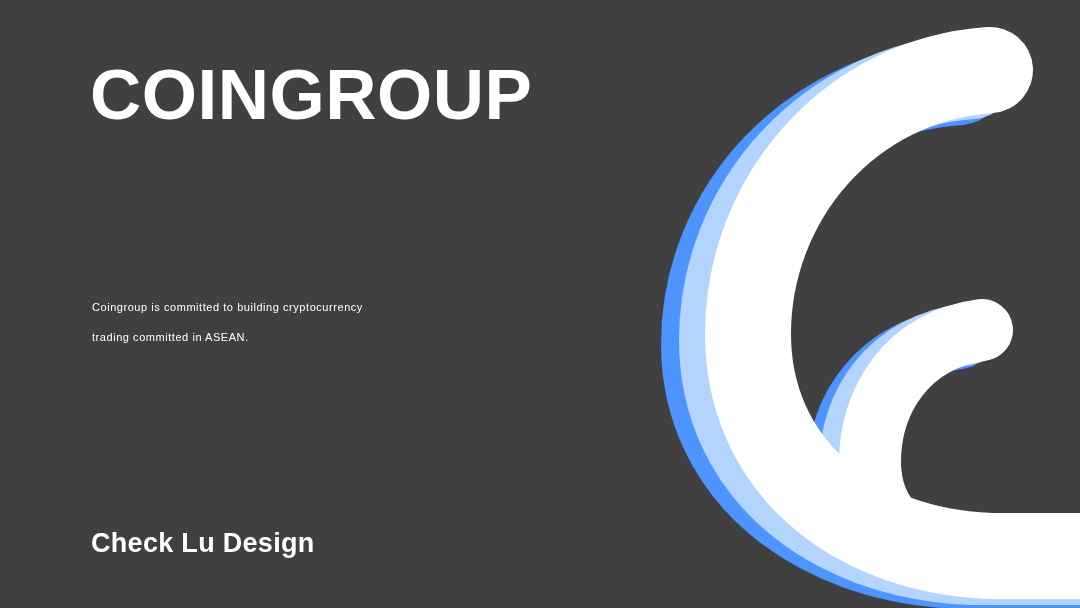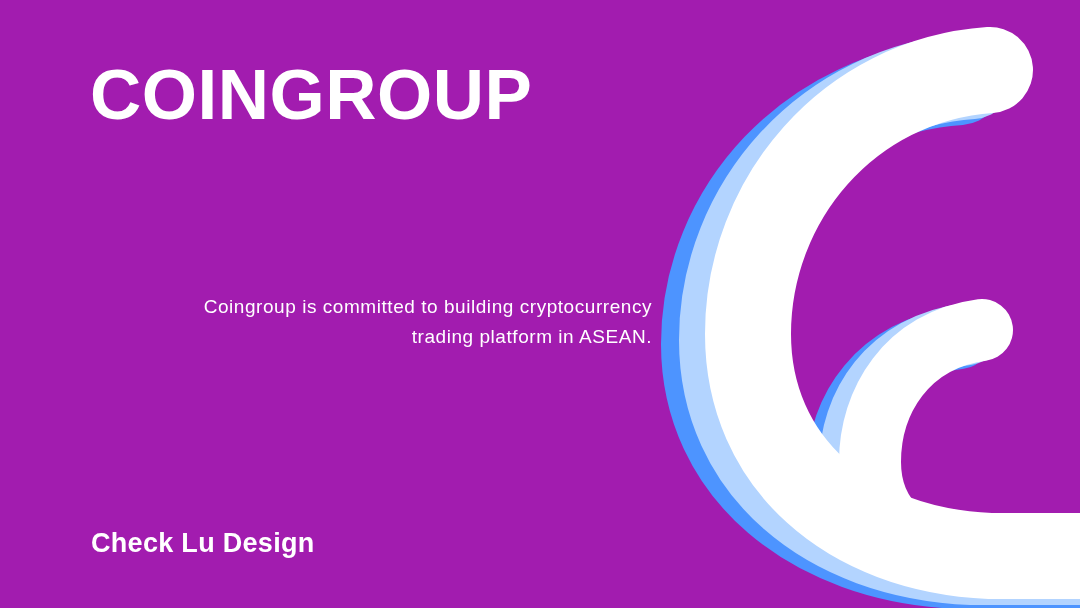--- a/index.html
+++ b/index.html
@@ -13,21 +13,21 @@
 
   body {
     font-family: "Liberation Sans", sans-serif;
     background: #0077ff;
   }
 
   .slide {
     position: relative;
     width: 1080px;
     height: 608px;
-    background: #a21caf;
+    background: #404040;
     overflow: hidden;
   }
 
   
   .logo-mark {
     position: absolute;
     top: 0;
     right: 0;
     width: 420px;
     height: 608px;
@@ -63,25 +63,24 @@
   .headline-line {
     display: block;
   }
 
   .subtitle {
     position: absolute;
     top: 292px;
     left: 2px;
     width: 560px;
     color: #ffffff;
-    font-size: 19px;
+    font-size: 11px;
     font-weight: 400;
     line-height: 30px;
     letter-spacing: 0.55px;
-    text-align: right;
   }
   .subtitle-line {
     display: block;
   }
 
   .footer-credit {
     position: absolute;
     top: 528px;
     left: 1px;
     color: #ffffff;
@@ -135,19 +134,19 @@
   </div>
 
   <div class="content">
 
     <h1 class="headline">
       <span class="headline-line">COINGROUP</span>
     </h1>
 
     <p class="subtitle">
       <span class="subtitle-line">Coingroup is committed to building cryptocurrency</span>
-      <span class="subtitle-line">trading platform in ASEAN.</span>
+      <span class="subtitle-line">trading committed in ASEAN.</span>
     </p>
 
     <div class="footer-credit">Check Lu Design</div>
 
   </div>
 </div>
 
 </body></html>

